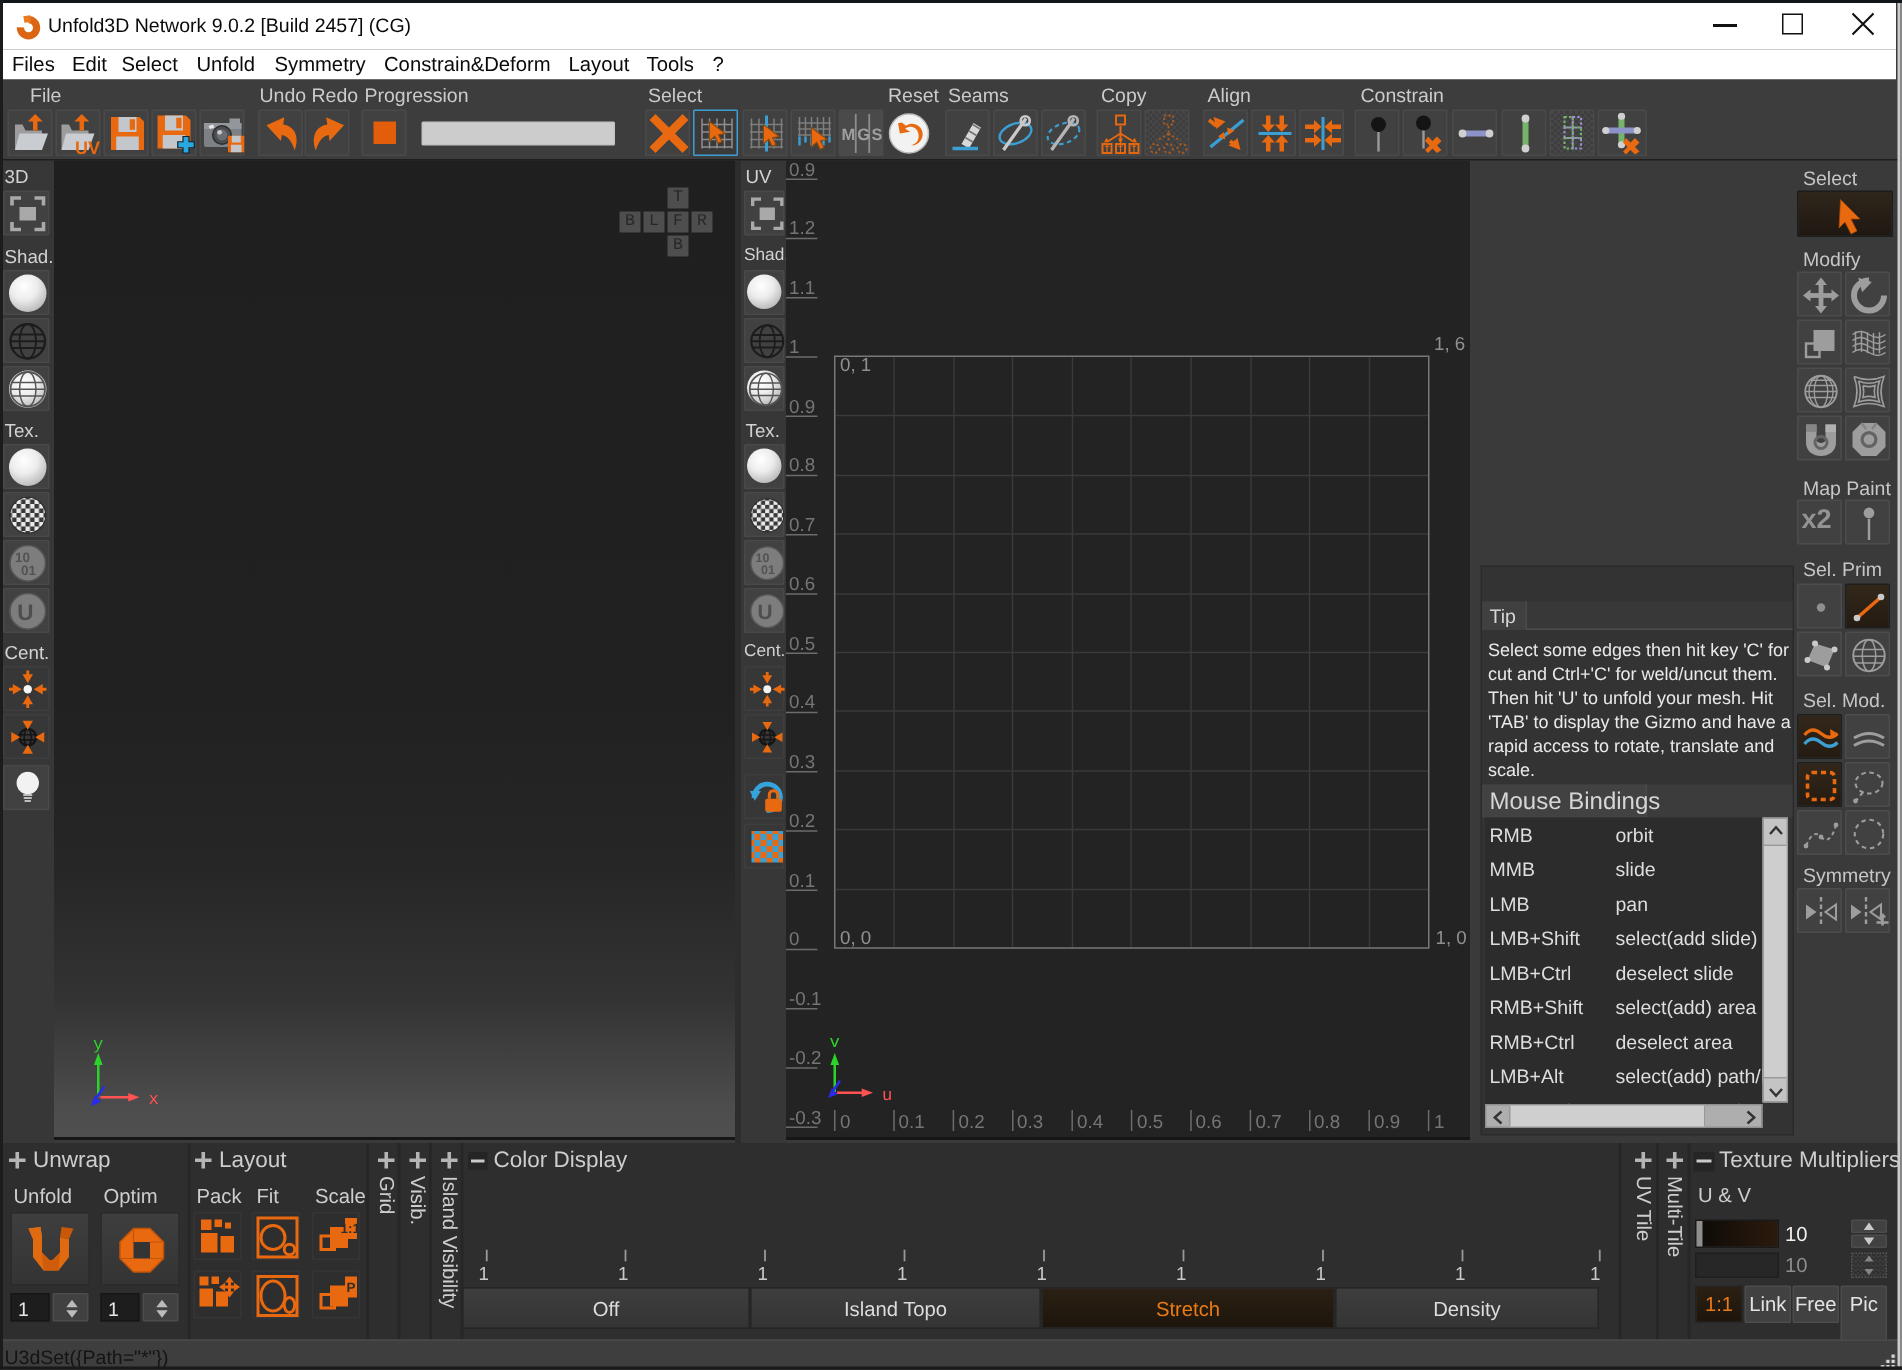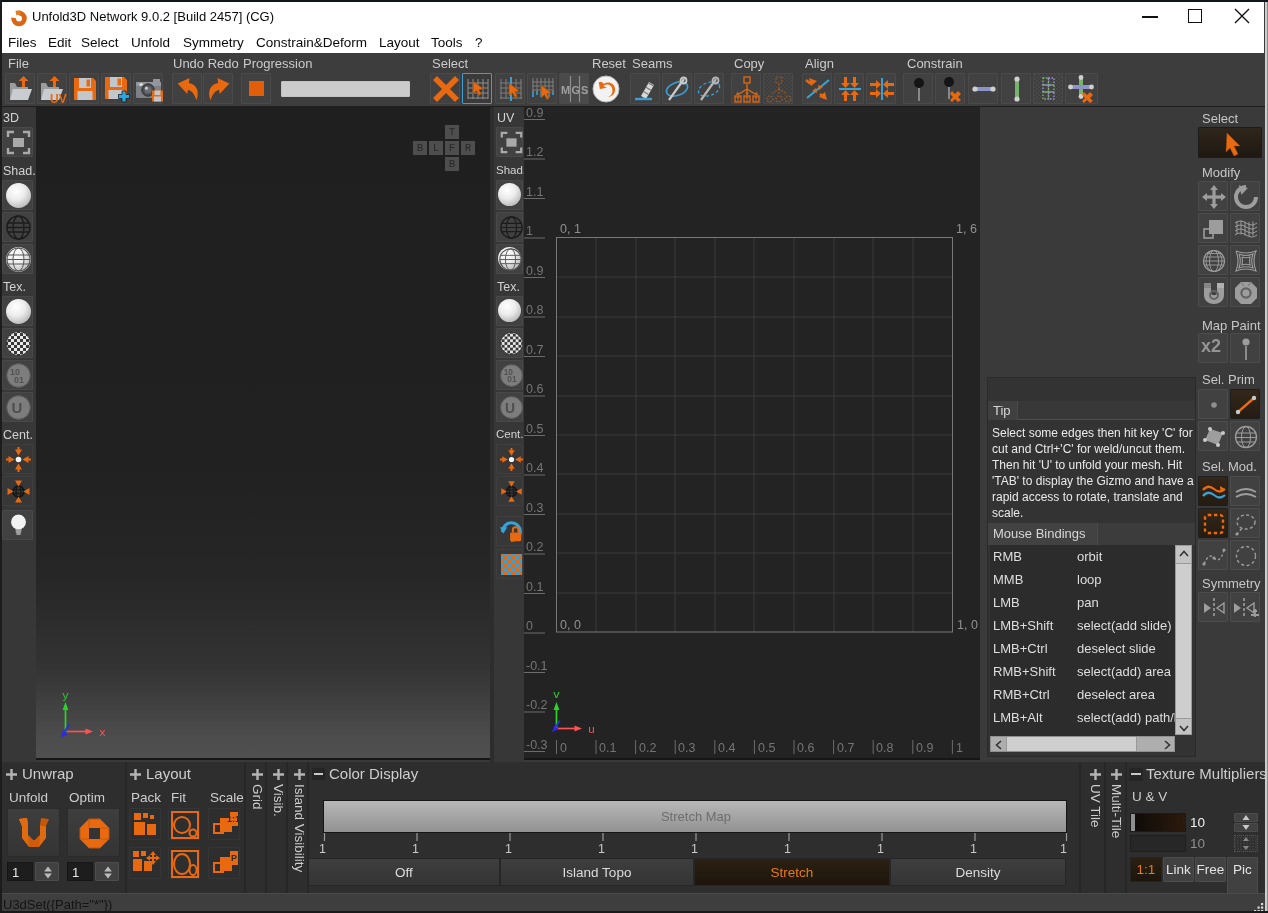--- a/index.html
+++ b/index.html
@@ -45,21 +45,21 @@
   <div class="a" style="left:79px;top:2px">Select</div>
   <div class="a" style="left:129px;top:2px">Unfold</div>
   <div class="a" style="left:181px;top:2px">Symmetry</div>
   <div class="a" style="left:254px;top:2px">Constrain&amp;Deform</div>
   <div class="a" style="left:377px;top:2px">Layout</div>
   <div class="a" style="left:429px;top:2px">Tools</div>
   <div class="a" style="left:473px;top:2px">?</div>
 </div>
 
 <div class="a" id="toolbar" style="left:0;top:53px;width:1268px;height:54px;background:#3d3d3d">
-  <div class="lbl" style="left:8px;top:3px">File</div>
+  <div class="lbl" style="left:20px;top:3px">File</div>
   <div class="lbl" style="left:173px;top:3px">Undo Redo</div>
   <div class="lbl" style="left:243px;top:3px">Progression</div>
   <div class="lbl" style="left:432px;top:3px">Select</div>
   <div class="lbl" style="left:592px;top:3px">Reset</div>
   <div class="lbl" style="left:632px;top:3px">Seams</div>
   <div class="lbl" style="left:734px;top:3px">Copy</div>
   <div class="lbl" style="left:805px;top:3px">Align</div>
   <div class="lbl" style="left:907px;top:3px">Constrain</div>
   <div class="sep" style="left:168px"></div>
   <div class="sep" style="left:237px"></div>
@@ -592,21 +592,21 @@
     <div class="rlbl" style="left:115px;top:634px">0.2</div>
     <div class="rlbl" style="left:154px;top:634px">0.3</div>
     <div class="rlbl" style="left:194px;top:634px">0.4</div>
     <div class="rlbl" style="left:234px;top:634px">0.5</div>
     <div class="rlbl" style="left:273px;top:634px">0.6</div>
     <div class="rlbl" style="left:313px;top:634px">0.7</div>
     <div class="rlbl" style="left:352px;top:634px">0.8</div>
     <div class="rlbl" style="left:392px;top:634px">0.9</div>
     <div class="rlbl" style="left:432px;top:634px">1</div>
 
-    <div class="rlbl" style="left:36px;top:115px;color:#909090">0, 1</div>
+    <div class="rlbl" style="left:36px;top:129px;color:#909090">0, 1</div>
     <div class="rlbl" style="left:432px;top:115px;color:#909090">1, 6</div>
     <div class="rlbl" style="left:36px;top:511px;color:#909090">0, 0</div>
     <div class="rlbl" style="left:433px;top:511px;color:#909090">1, 0</div>
   </div>
 
   <div class="a" id="rdock" style="left:980px;top:0;width:288px;height:655px;background:#3a3a3a">
 
     <div class="lbl" style="left:222px;top:4px;color:#c6c6c6">Select</div>
     <div class="vbtn" style="left:218px;top:20px;width:64px;height:31px;background:linear-gradient(#2f261b,#1f1812);border-color:#1c1c1c">
       <svg width="62" height="29" viewBox="0 0 62 29">
@@ -783,27 +783,27 @@
       </div>
 
     <div class="a" style="left:8px;top:271px;width:207px;height:378px;background:#333333;box-shadow:0 0 0 1px #2a2a2a">
       <div class="a" style="left:0;top:23px;width:207px;height:19px;background:#383838;border-bottom:1px solid #4e4e4e">
         <div class="a" style="left:0;top:0;width:30px;height:19px;background:#404040;border-right:1px solid #4a4a4a"></div>
         <div class="a" style="left:5px;top:2px;font-size:13px;color:#d6d6d6">Tip</div>
       </div>
       <div class="a" style="left:4px;top:47px;width:202px;font-size:12px;line-height:16px;color:#eaeaea">Select some edges then hit key 'C' for<br>cut and Ctrl+'C' for weld/uncut them.<br>Then hit 'U' to unfold your mesh. Hit<br>'TAB' to display the Gizmo and have a<br>rapid access to rotate, translate and<br>scale.</div>
       <div class="a" style="left:0;top:145px;width:207px;height:22px;background:#3c3c3c">
         <div class="a" style="left:0;top:0;width:110px;height:22px;background:#424242;border-right:1px solid #4a4a4a"></div>
-        <div class="a" style="left:5px;top:3px;font-size:13px;color:#d6d6d6">Mouse Bindings</div>
+        <div class="a" style="left:5px;top:3px;font-size:16px;color:#d6d6d6">Mouse Bindings</div>
       </div>
       <div class="a" style="left:2px;top:167px;width:185px;height:205px;background:#2c2c2c;overflow:hidden;font-size:13px;color:#dedede">
         <div class="a" style="left:3px;top:4px">RMB</div>
           <div class="a" style="left:87px;top:4px">orbit</div>
         <div class="a" style="left:3px;top:27px">MMB</div>
-          <div class="a" style="left:87px;top:27px">loop</div>
+          <div class="a" style="left:87px;top:27px">slide</div>
         <div class="a" style="left:3px;top:50px">LMB</div>
           <div class="a" style="left:87px;top:50px">pan</div>
         <div class="a" style="left:3px;top:73px">LMB+Shift</div>
           <div class="a" style="left:87px;top:73px">select(add slide)</div>
         <div class="a" style="left:3px;top:96px">LMB+Ctrl</div>
           <div class="a" style="left:87px;top:96px">deselect slide</div>
         <div class="a" style="left:3px;top:119px">RMB+Shift</div>
           <div class="a" style="left:87px;top:119px">select(add) area</div>
         <div class="a" style="left:3px;top:142px">RMB+Ctrl</div>
           <div class="a" style="left:87px;top:142px">deselect area</div>
@@ -963,23 +963,20 @@
   <div class="a" style="left:293px;top:5px"><svg width="13" height="13" viewBox="0 0 13 13">
         <path d="M6.5 1 V12 M1 6.5 H12" stroke="#b5b5b5" stroke-width="2.4"></path>
       </svg></div>
   <div class="a" style="left:292px;top:22px;font-size:13.5px;color:#cdcdcd;writing-mode:vertical-lr">Island Visibility</div>
   <div class="a" style="left:307px;top:0;width:2px;height:131px;background:#272727"></div>
 
   <div class="a" style="left:312px;top:6px;width:13px;height:12px;background:#252525">
       <div class="a" style="left:2px;top:5px;width:9px;height:2px;background:#c9c9c9"></div>
     </div>
   <div class="a" style="left:329px;top:3px;font-size:15px;color:#cdcdcd">Color Display</div>
-  <div class="a" style="left:323px;top:38px;width:744px;height:33px;background:linear-gradient(#b7b7b7,#929292);border:1px solid #151515">
-    <div class="a" style="left:0;top:8px;width:744px;text-align:center;font-size:13px;color:#6e6e6e">Stretch Map</div>
-  </div>
   <svg class="a" style="left:323px;top:71px" width="745" height="8" viewBox="0 0 745 8">
     <g stroke="#999" stroke-width="1.2">
         <path d="M1.5 0 V8 M94 0 V8 M187 0 V8 M280 0 V8 M373 0 V8 M466 0 V8 M559 0 V8 M652 0 V8 M743.5 0 V8"></path>
       </g>
   </svg>
   <div class="a" style="left:319px;top:80px;color:#c9c9c9;font-size:12.5px">1</div>
   <div class="a" style="left:412px;top:80px;color:#c9c9c9;font-size:12.5px">1</div>
   <div class="a" style="left:505px;top:80px;color:#c9c9c9;font-size:12.5px">1</div>
   <div class="a" style="left:598px;top:80px;color:#c9c9c9;font-size:12.5px">1</div>
   <div class="a" style="left:691px;top:80px;color:#c9c9c9;font-size:12.5px">1</div>

